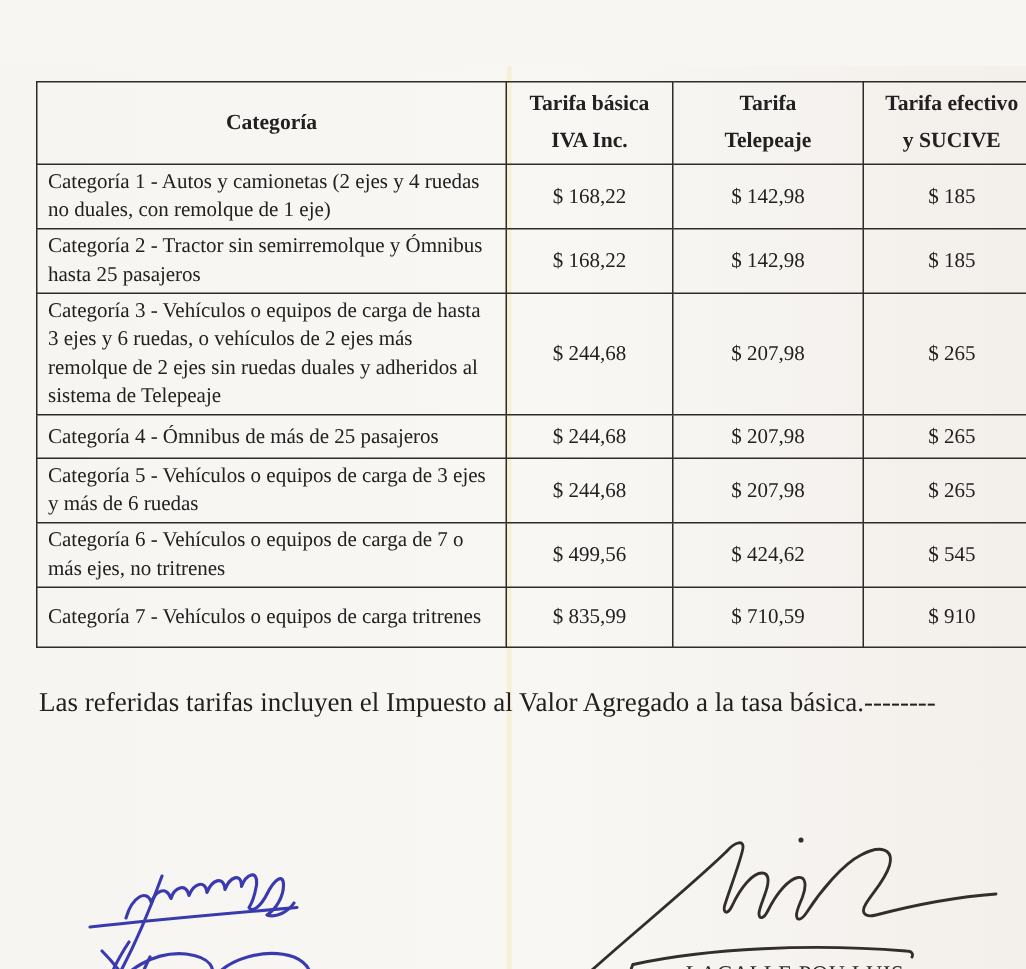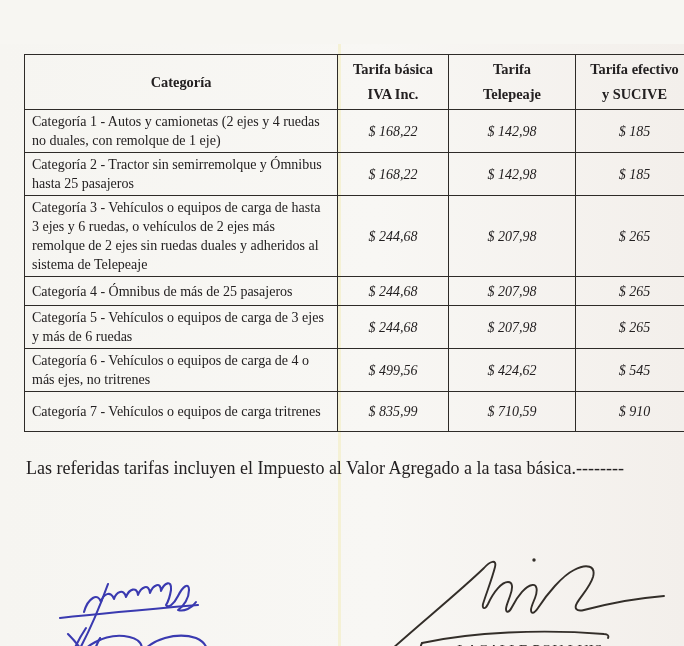--- a/index.html
+++ b/index.html
@@ -41,21 +41,21 @@
     vertical-align:middle;
   }
   table.tariff th{font-weight:bold;text-align:center;font-size:14.4px;}
   th.col-cat{width:298px;}
   th.col-basica{width:96px;}
   th.col-tele{width:112px;border-radius:22px;}
   th.col-efec{width:103px;}
   tr.hdr{height:52px;}
   .th2{line-height:25px;}
   td.cat{text-align:left;}
-  td.val{text-align:center;font-size:14.6px;font-style:italic;}
+  td.val{text-align:center;font-size:14.6px;}
   tr.h43{height:43px;}
   tr.h75{height:75px;}
   tr.h29{height:29px;}
   tr.h40{height:40px;}
 
   
   .paragraphs{
     position:absolute;left:26px;top:406px;width:614px;
     font-size:18px;line-height:36.5px;
   }
@@ -130,21 +130,21 @@
         <td class="val">$ 207,98</td>
         <td class="val">$ 265</td>
       </tr>
       <tr class="h43">
         <td class="cat">Categoría 5 - Vehículos o equipos de carga de 3 ejes y más de 6 ruedas</td>
         <td class="val">$ 244,68</td>
         <td class="val">$ 207,98</td>
         <td class="val">$ 265</td>
       </tr>
       <tr class="h43">
-        <td class="cat">Categoría 6 - Vehículos o equipos de carga de 4 o más ejes, no tritrenes</td>
+        <td class="cat">Categoría 6 - Vehículos o equipos de carga de 7 o más ejes, no tritrenes</td>
         <td class="val">$ 499,56</td>
         <td class="val">$ 424,62</td>
         <td class="val">$ 545</td>
       </tr>
       <tr class="h40">
         <td class="cat">Categoría 7 - Vehículos o equipos de carga tritrenes</td>
         <td class="val">$ 835,99</td>
         <td class="val">$ 710,59</td>
         <td class="val">$ 910</td>
       </tr>

